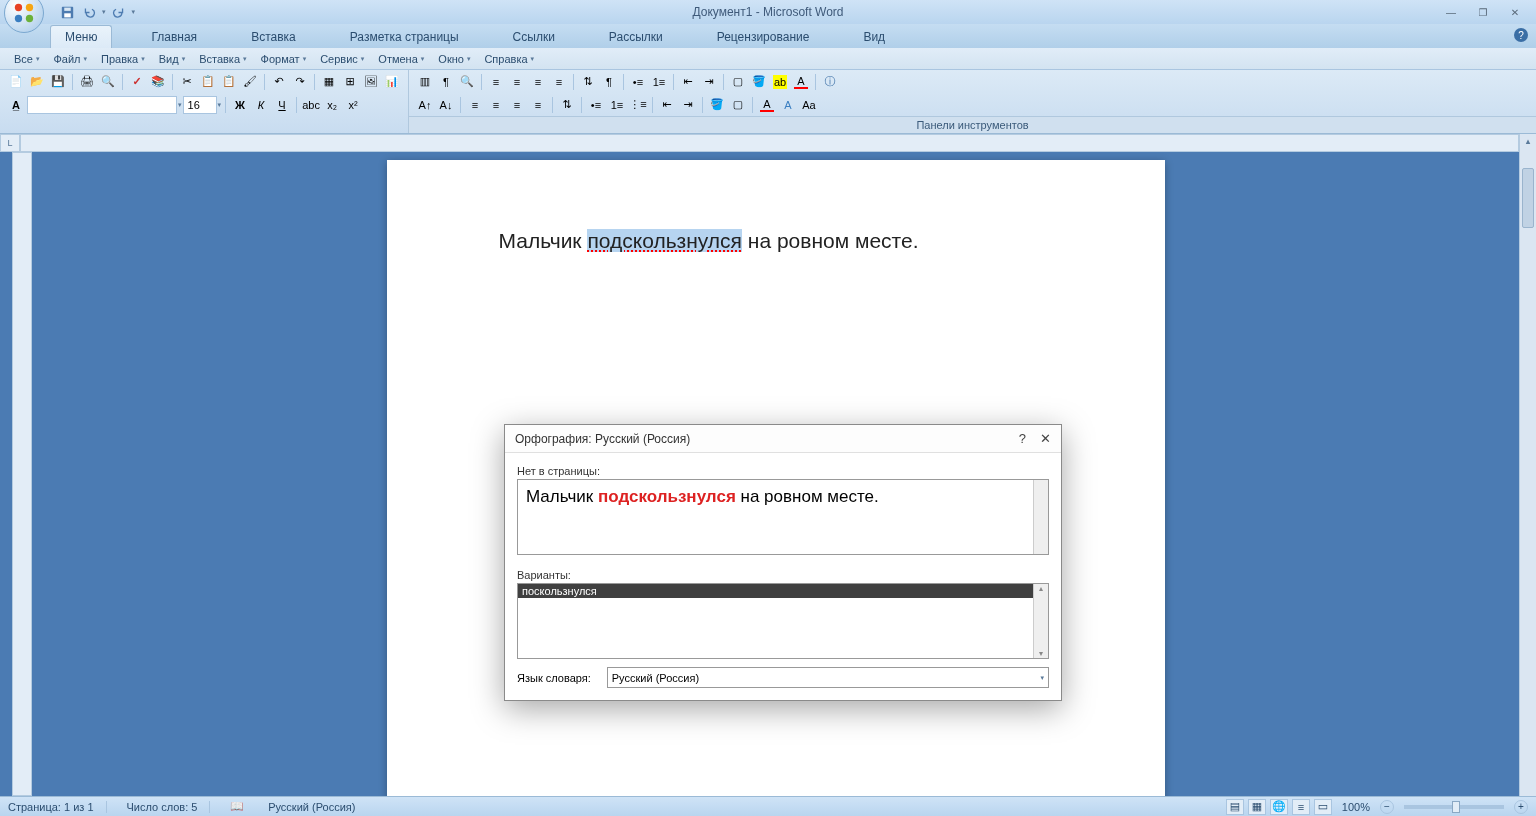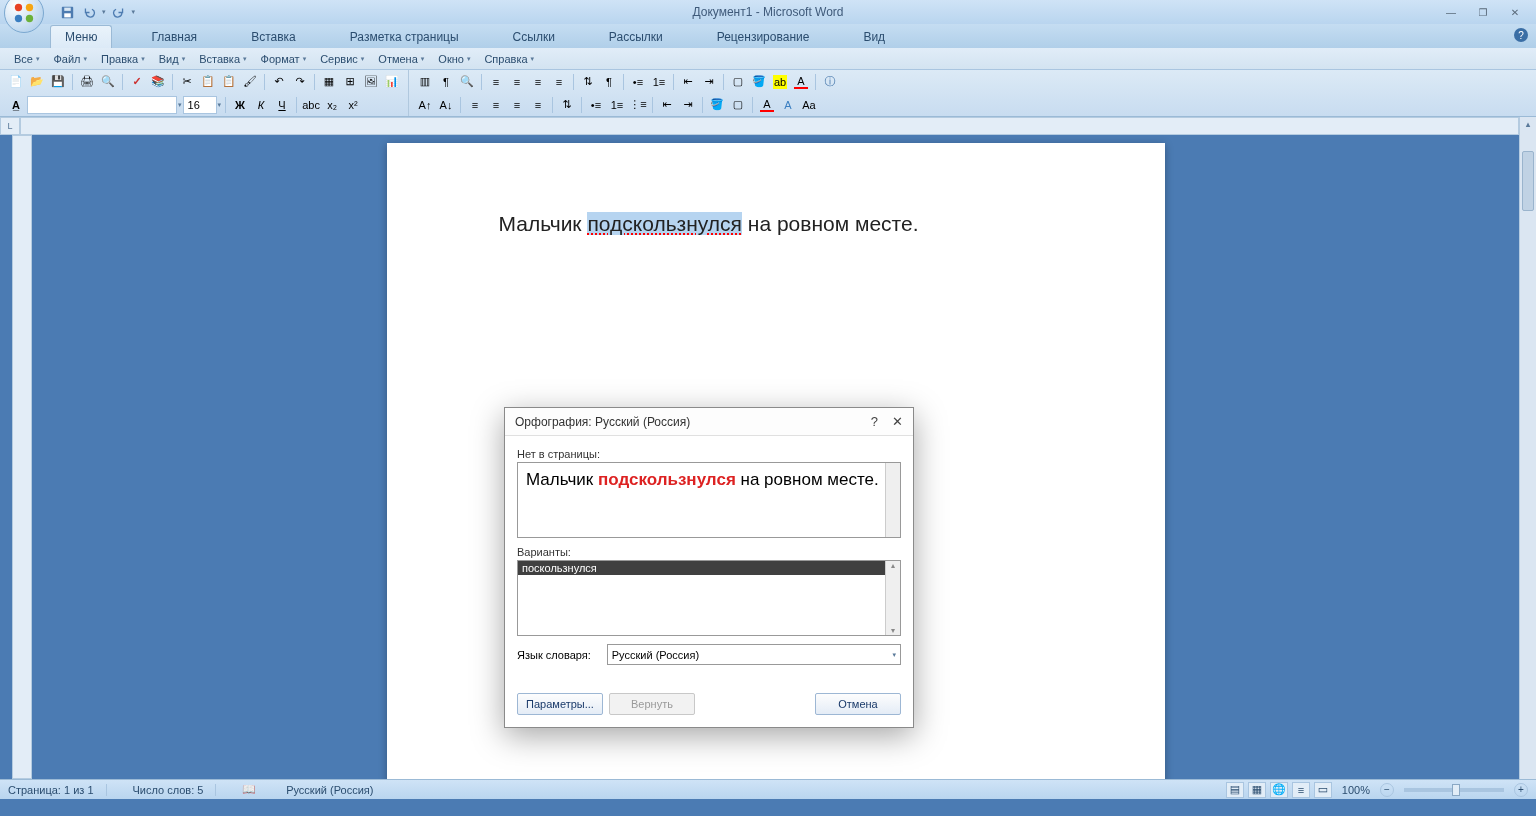--- a/index.html
+++ b/index.html
@@ -46,21 +46,21 @@
 .ruler-row { display:flex; height:18px; }
 .body-row { display:flex; height:calc(100% - 18px);padding-left:12px; }
 .page { width: 778px; min-height: 1000px; background: #fff; margin: 8px auto 40px auto; box-shadow: 0 2px 8px rgba(0,0,0,.3); position: relative; padding: 68px 112px; }
 .doc-text { font-family: Calibri, sans-serif; font-size: 21px; color: #222; }
 .sel-word { background: #b6d4f0; text-decoration: underline dotted red; text-underline-offset: 2px; }
 .scrollbar-v { width:17px; background:#dbe6f2; border-left:1px solid #b4cbe0; }
 .scroll-thumb { margin:20px 2px; height:60px; background:#c0d2e4; border:1px solid #9ab4cd; border-radius:2px;}
 .scroll-btns { padding:2px; }
 
 
-.dialog { position: absolute; width: 410px; background: #fff; border: 1px solid #8a8a8a; box-shadow: 0 8px 30px rgba(0,0,0,.35); font-size: 11px; left: 472px; top: 272px; z-index: 100; }
+.dialog { position: absolute; width: 558px; background: #fff; border: 1px solid #8a8a8a; box-shadow: 0 8px 30px rgba(0,0,0,.35); font-size: 11px; left: 472px; top: 272px; z-index: 100; }
 .dlg-title { height: 28px; background: #fdfdfd; display: flex; align-items: center; padding: 0 10px; justify-content: space-between; border-bottom: 1px solid #e0e0e0; }
 .dlg-title-text { font-size: 12px; color: #333; }
 .dlg-title-btns { display: flex; gap: 14px; align-items: center; }
 .dlg-title-btns span { cursor: pointer; font-size: 13px; color: #444; }
 .dlg-body { padding: 8px 12px 12px 12px; }
 .dlg-row { display: flex; gap: 12px; }
 .dlg-left { flex: 1; }
 .dlg-right { width: 96px; display: flex; flex-direction: column; gap: 4px; }
 .dlg-label { font-size: 11px; color: #333; margin-bottom: 2px; margin-top: 4px; }
 .dlg-textbox { border: 1px solid #999; background: #fff; padding: 6px 8px; height: 76px; font-family: Calibri, sans-serif; font-size: 17px; line-height: 1.35; position: relative; }
@@ -71,21 +71,21 @@
 .dlg-listbox-scroll { position:absolute; right:0; top:0; bottom:0; width:15px; background:#efefef; border-left:1px solid #ccc; display:flex; flex-direction:column; justify-content:space-between;}
 .dlg-btn { height: 22px; background: linear-gradient(to bottom,#fdfdfd,#e4ecf6); border: 1px solid #9db7d4; border-radius: 2px; font-size: 11px; color: #1a3a6a; cursor: pointer; display:flex; align-items:center; justify-content:center; }
 .dlg-lang-row { display: flex; align-items: center; gap: 16px; margin-top: 8px; }
 .dlg-select { flex: 1; height: 21px; border: 1px solid #999; background: #fff; font-size: 11px; padding: 0 4px; display:flex; align-items:center; justify-content:space-between;}
 .dlg-footer { display: flex; justify-content: space-between; margin-top: 28px; }
 .dlg-footer .dlg-btn { width: 86px; }
 .dlg-btn.disabled { color:#9a9a9a; background:#f2f2f2; border-color:#c8c8c8; cursor:default;}
 
 
 .statusbar { height: 20px; background: linear-gradient(to bottom, #cfe3f6, #b9d5ef); display: flex; align-items: center; font-size: 11px; color: #2b4d6f; padding: 0 8px; justify-content: space-between; border-top:1px solid #9bbad6;}
-.status-left { display: flex; gap: 26px; align-items: center; }
+.status-left { display: flex; gap: 20px; align-items: center; }
 .status-left > span { border-right: 1px solid #a9c5e0; padding-right: 12px; }
 .status-left > span:last-child { border:none;}
 .status-right { display: flex; align-items: center; gap: 4px; }
 .view-btn { width: 18px; height: 16px; border: 1px solid #a9c5e0; background:#e2edf7; display:flex; align-items:center; justify-content:center;}
 .zoom-slider { width: 100px; height: 4px; background: #a9c5e0; position: relative; margin: 0 6px; }
 .zoom-thumb { position:absolute; left:48px; top:-4px; width:8px; height:12px; background:#e2edf7; border:1px solid #8aa8c4; }
 .zoom-btn { width:14px; height:14px; border:1px solid #a9c5e0; border-radius:50%; display:flex;align-items:center;justify-content:center; font-size:10px;}
 
 
 .i { width:14px; height:14px; display:inline-flex; align-items:center; justify-content:center; font-size:11px; }
@@ -395,20 +395,21 @@
         <div class="tb-btn">
             <span class="i" style="border-bottom:2px solid red;">A</span>
           </div>
         <div class="tb-btn">
             <span class="i" style="color:#3a7ec1;">A</span>
           </div>
         <div class="tb-btn">
             <span class="i">Aa</span>
           </div>
       </div>
+      <div class="tb-label">Панели инструментов</div>
     </div>
   </div>
 </div>
 
 <div class="workspace">
   <div style="flex:1; display:flex; flex-direction:column;">
     <div class="ruler-row">
       <div class="v-ruler-corner">L</div>
       <div class="h-ruler"></div>
     </div>
@@ -430,50 +431,37 @@
             </div>
           </div>
           <div class="dlg-body">
             <div class="dlg-row">
               <div class="dlg-left">
                 <div class="dlg-label">Нет в страницы:</div>
                 <div class="dlg-textbox">
                   <span>Мальчик </span><span class="err">подскользнулся</span><span> на ровном месте.</span>
                   <div class="dlg-textbox-scroll"></div>
                 </div>
-                <div class="dlg-label" style="margin-top:8px;">Варианты:</div>
+                <div class="dlg-label" style="margin-top:14px;">Варианты:</div>
                 <div class="dlg-listbox">
                   <div class="dlg-list-item">поскользнулся</div>
                   <div class="dlg-listbox-scroll">
                     <span style="font-size:8px;text-align:center;color:#888;">▴</span>
                     <span style="font-size:8px;text-align:center;color:#888;">▾</span>
                   </div>
                 </div>
                 <div class="dlg-lang-row">
                   <span>Язык словаря:</span>
                   <div class="dlg-select">
                     <span>Русский (Россия)</span>
                     <span class="menu-arrow">▾</span>
                   </div>
                 </div>
               </div>
             </div>
-            <div class="dlg-footer">
-              <div style="display:flex; gap:6px;">
-                <div class="dlg-btn">
-                    <span>Параметры...</span>
-                  </div>
-                <div class="dlg-btn disabled">
-                    <span>Вернуть</span>
-                  </div>
-              </div>
-              <div class="dlg-btn">
-                  <span>Отмена</span>
-                </div>
-            </div>
           </div>
         </div>
       </div>
     </div>
   </div>
   <div class="scrollbar-v">
     <div class="scroll-btns" style="text-align:center;font-size:9px;color:#5a7a9a;">▴</div>
     <div class="scroll-thumb"></div>
   </div>
 </div>

